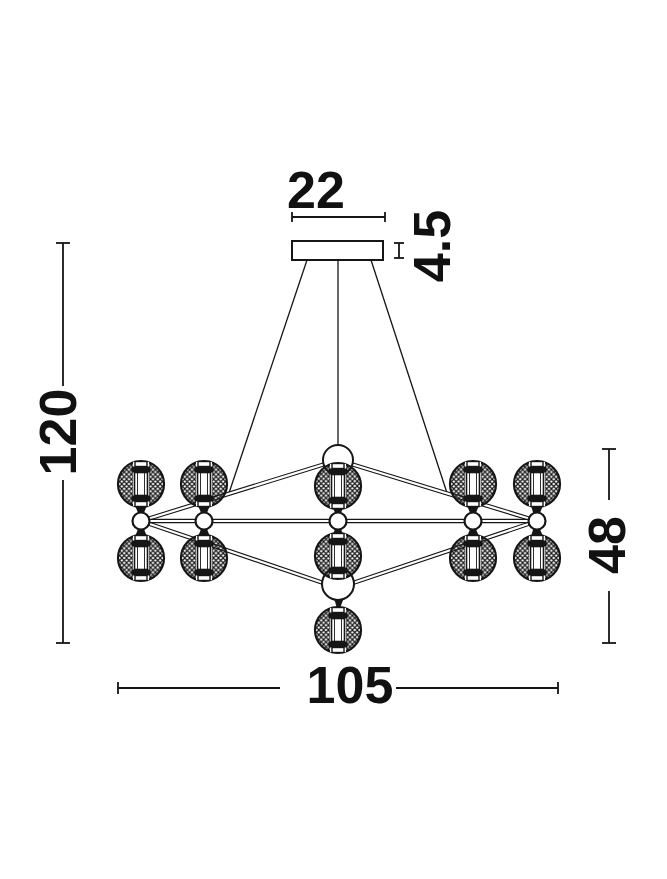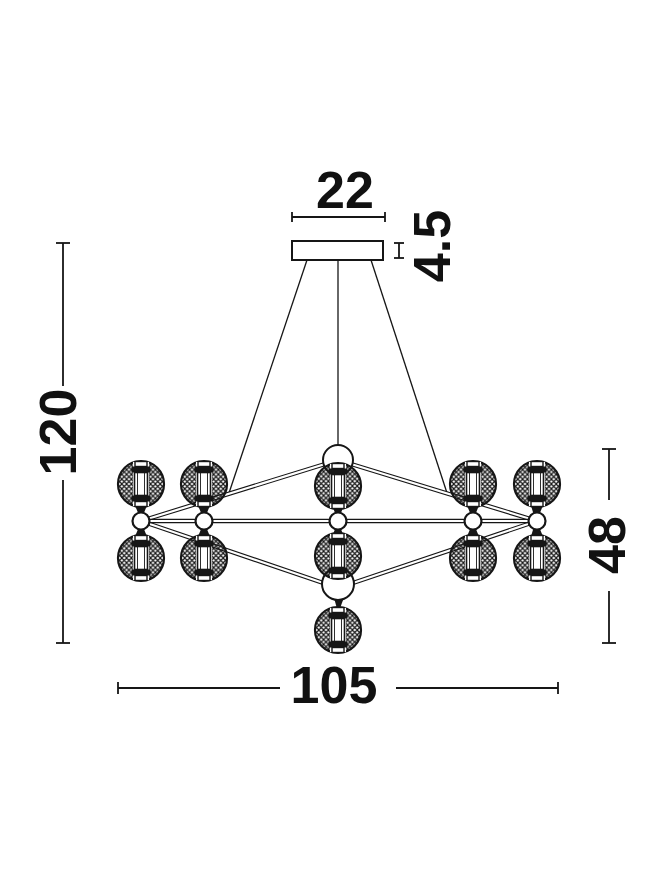--- a/index.html
+++ b/index.html
@@ -145,23 +145,23 @@
     </g>
 
     <g stroke="#161616" stroke-width="1.8">
       <line x1="118" y1="688" x2="280" y2="688"></line>
       <line x1="396" y1="688" x2="558" y2="688"></line>
       <line x1="118" y1="682" x2="118" y2="694"></line>
       <line x1="558" y1="682" x2="558" y2="694"></line>
     </g>
   </svg>
 
-  <div class="dim-label" style="left:345px; top:190px;">22</div>
+  <div class="dim-label" style="left:316px; top:190px;">22</div>
 
   <div class="dim-label rot" style="left:432px; top:246px;">4.5</div>
 
   <div class="dim-label rot" style="left:58px; top:432px;">120</div>
 
   <div class="dim-label rot" style="left:607px; top:545px;">48</div>
 
-  <div class="dim-label" style="left:334px; top:685px;">105</div>
+  <div class="dim-label" style="left:350px; top:685px;">105</div>
 
 </div>
 
 </body></html>

